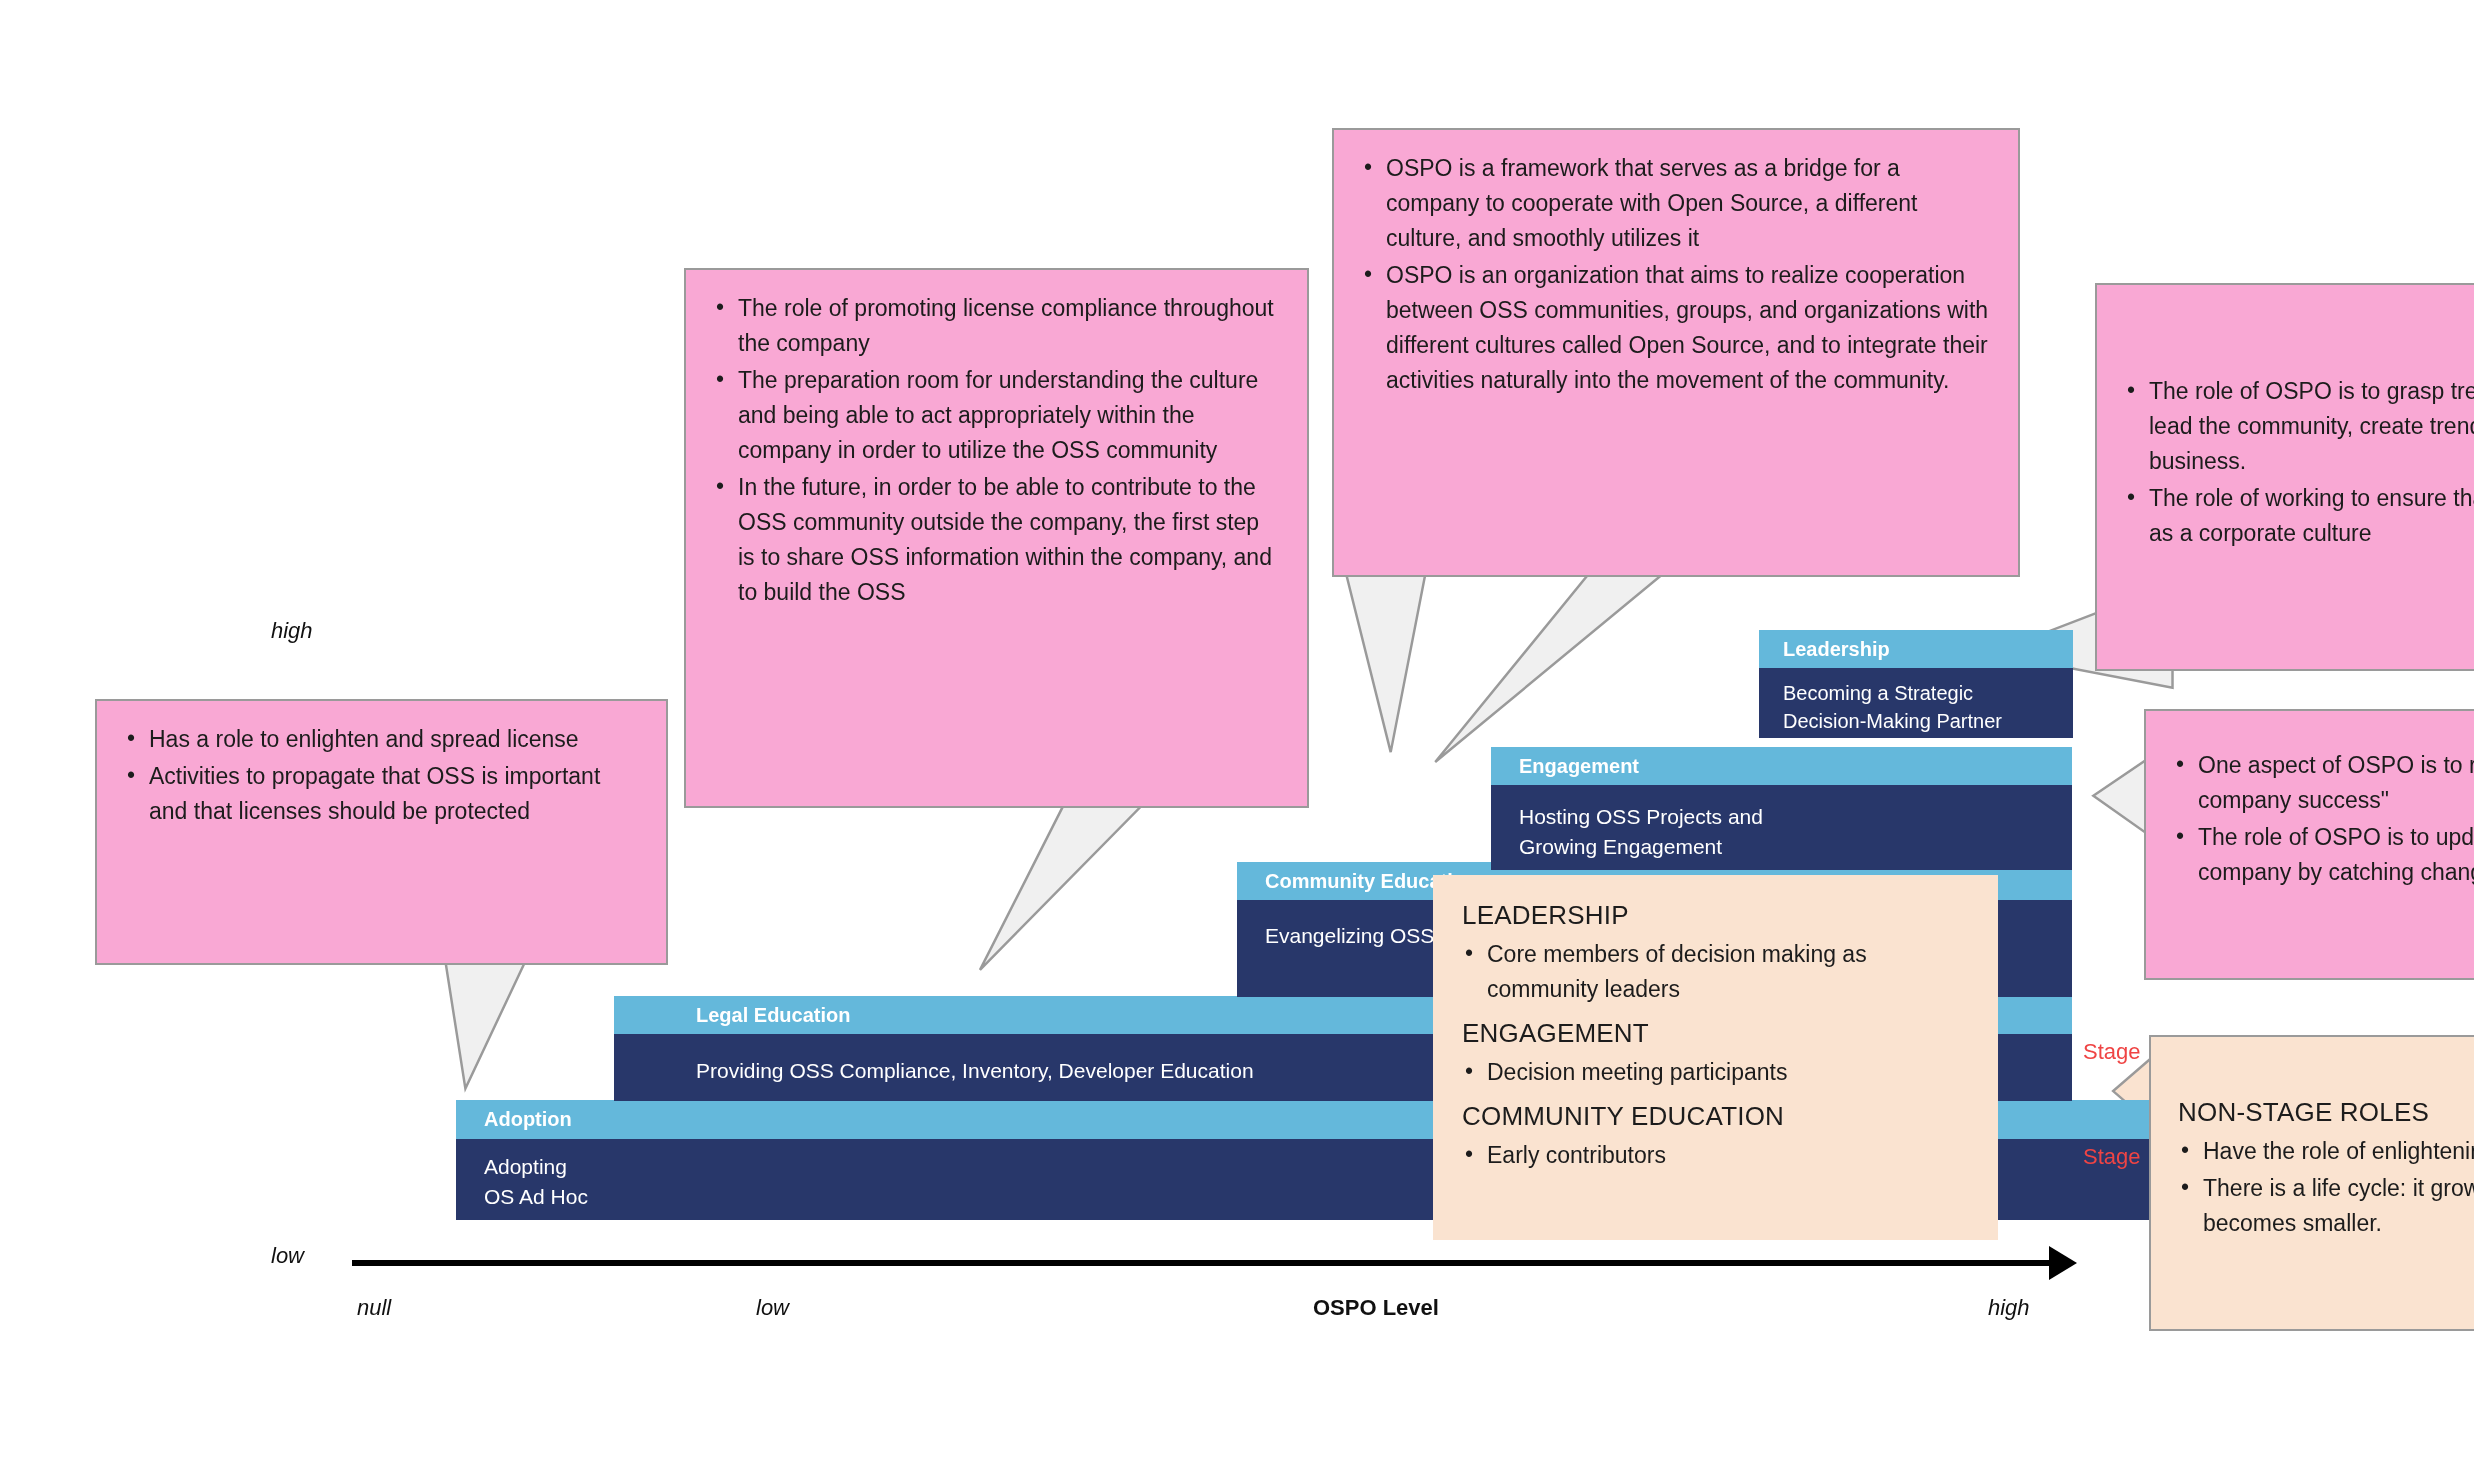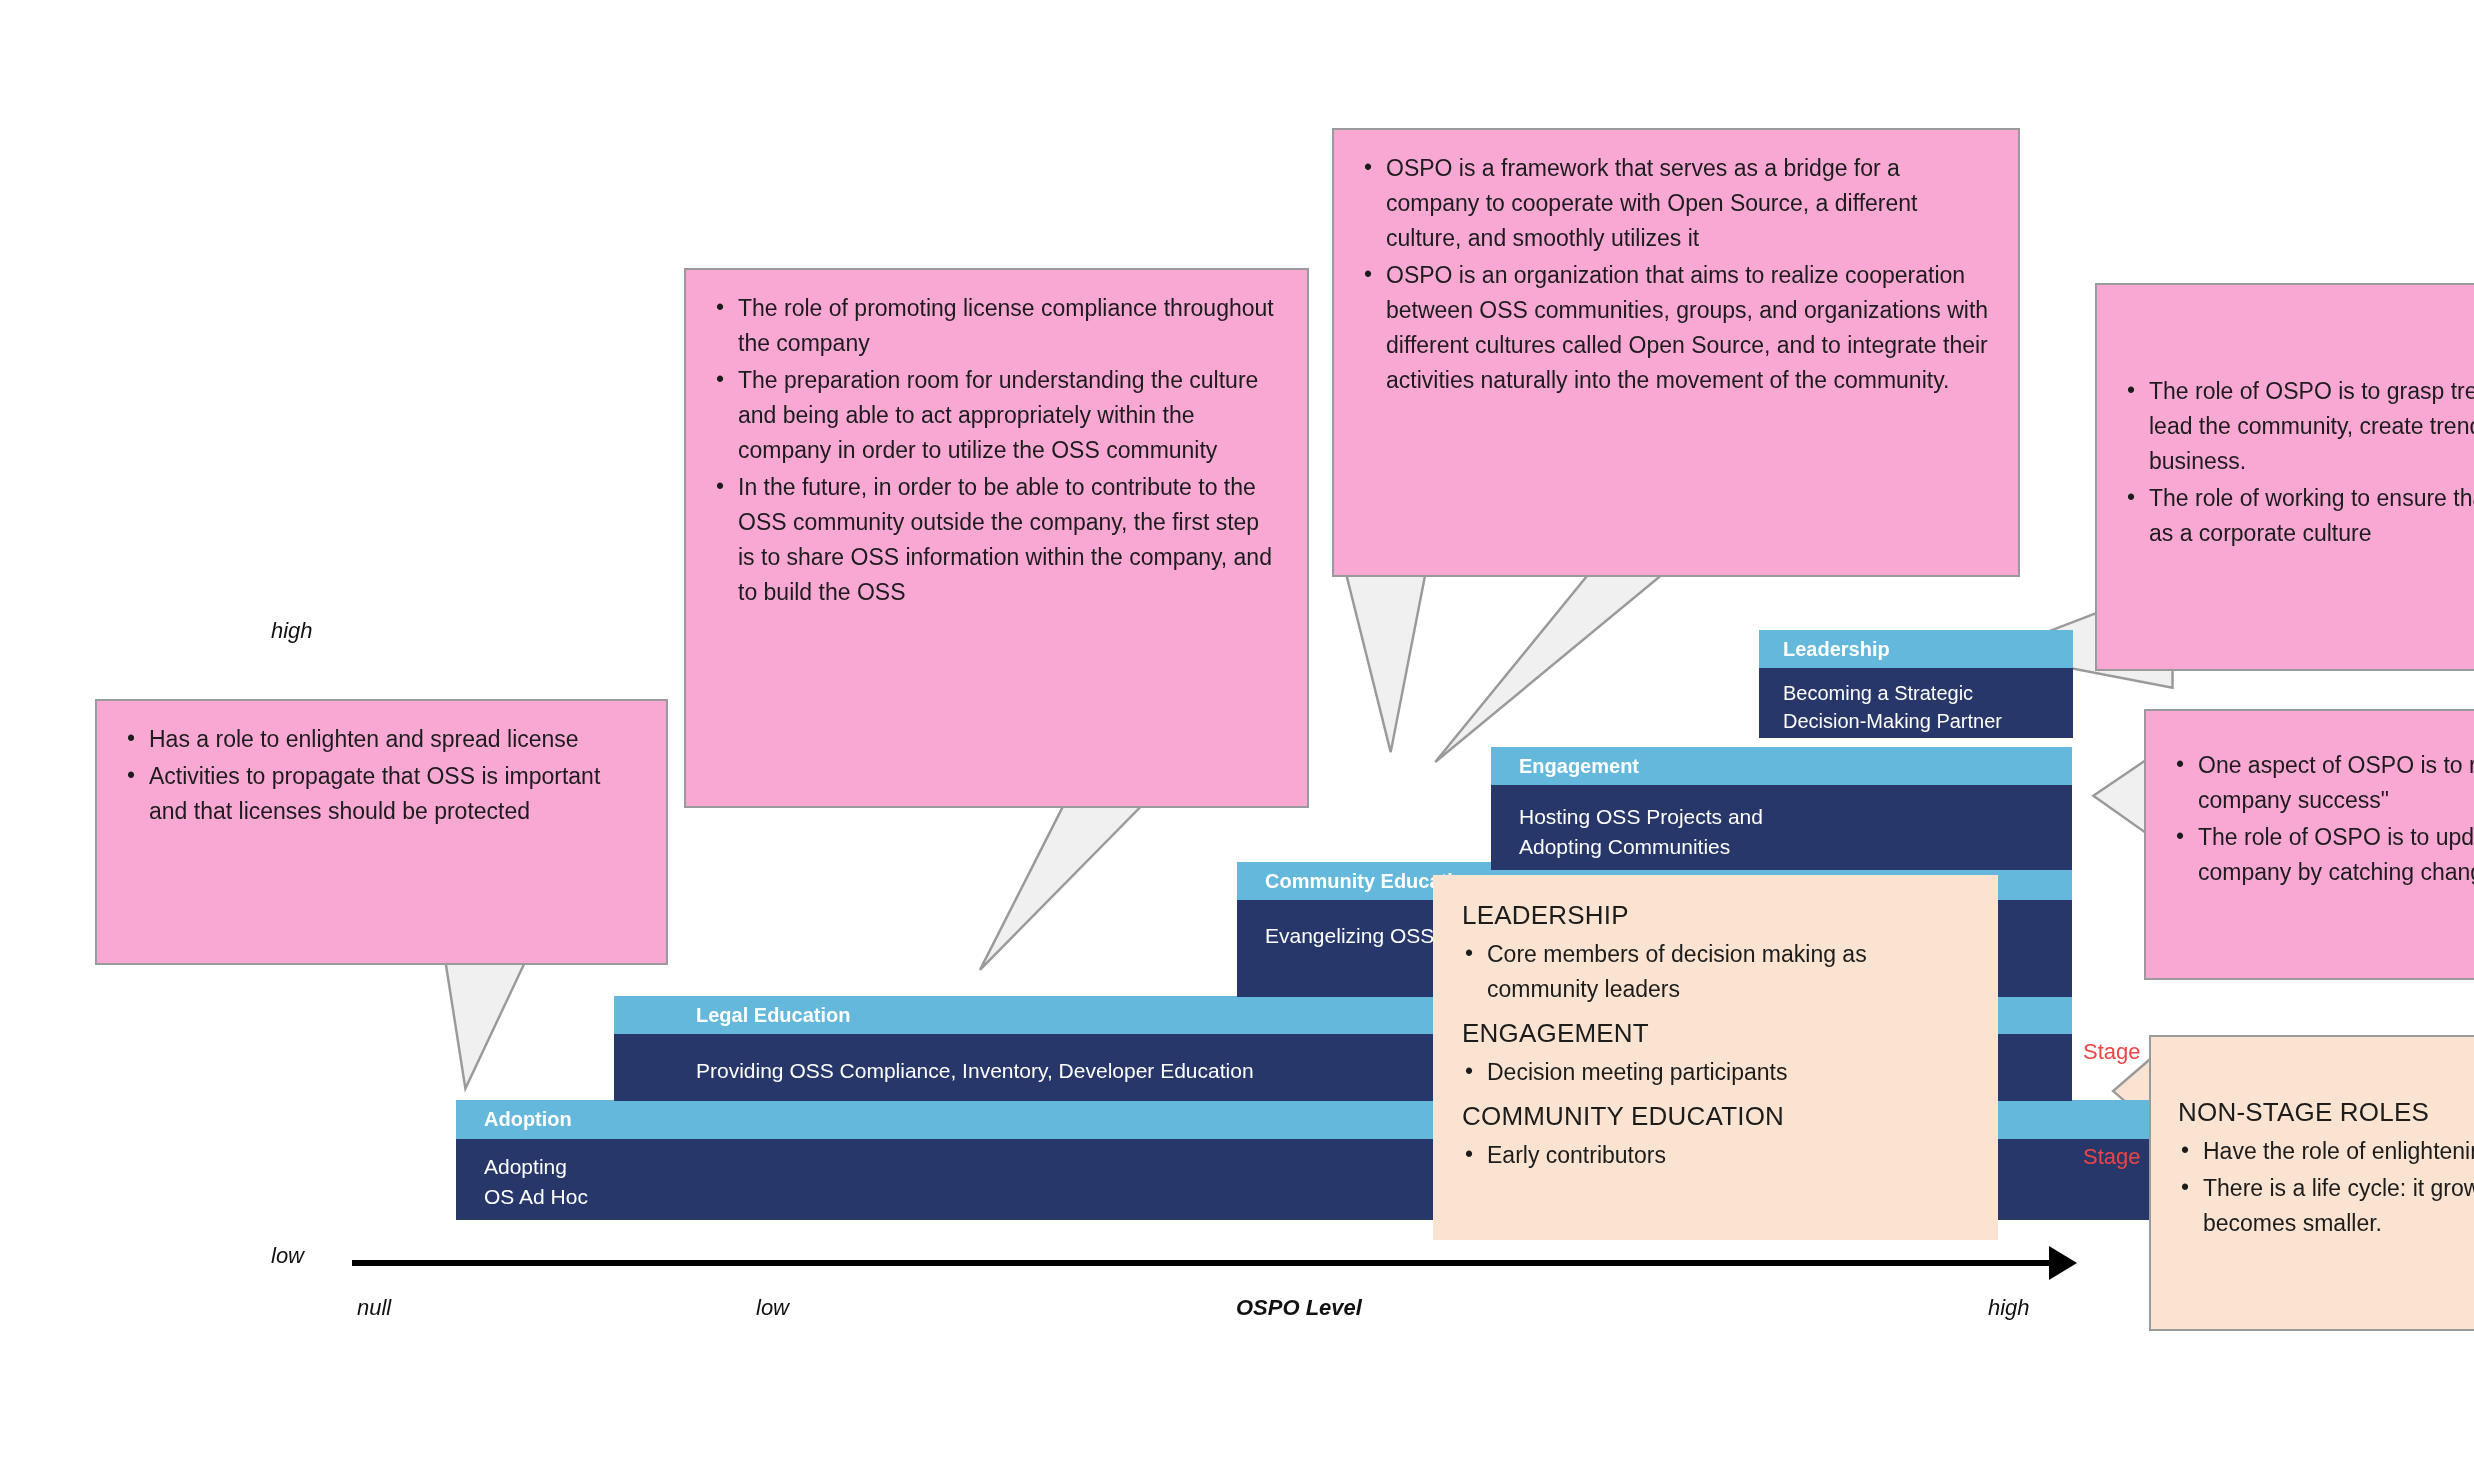--- a/index.html
+++ b/index.html
@@ -169,41 +169,41 @@
     <div class="cap" style="height:38px;">Community Education</div>
     <div class="body" style="height:97px; padding-top:21px;">
       <div>Evangelizing OSS</div>
     </div>
   </div>
 
   <div class="bar" style="left:1491px; top:747px; width:581px; height:116px;">
     <div class="cap" style="height:38px;">Engagement</div>
     <div class="body" style="height:85px; padding-top:17px;">
       <div>Hosting OSS Projects and</div>
-      <div>Adopting Communities</div>
+      <div>Growing Engagement</div>
     </div>
   </div>
 
   <div class="bar" style="left:1759px; top:630px; width:314px; height:119px;">
     <div class="cap" style="height:38px; padding-left:24px;">Leadership</div>
     <div class="body" style="height:70px; padding-top:11px; padding-left:24px; font-size:20px;">
       <div>Becoming a Strategic</div>
       <div>Decision-Making Partner</div>
     </div>
   </div>
 
   <div class="axis-line" style="left:352px; top:1260px; width:1703px;"></div>
   <div class="axis-arrow" style="left:2049px; top:1246px;"></div>
 
   <div class="axis-label" style="left:271px; top:618px;">high</div>
   <div class="axis-label" style="left:271px; top:1243px;">low</div>
 
   <div class="axis-label" style="left:357px; top:1295px;">null</div>
   <div class="axis-label" style="left:756px; top:1295px;">low</div>
-  <div class="axis-title" style="left:1236px; top:1295px;font-style:italic;">OSPO Level</div>
+  <div class="axis-title" style="left:1313px; top:1295px;">OSPO Level</div>
   <div class="axis-label" style="left:1988px; top:1295px;">high</div>
 
   <div class="stage-label" style="left:2083px; top:1039px;">Stage</div>
   <div class="stage-label" style="left:2083px; top:1144px;">Stage</div>
 
   <div class="callout" style="left:95px; top:699px; width:573px; height:266px;">
     <ul>
       <li>Has a role to enlighten and spread license</li>
       <li>Activities to propagate that OSS is important and that licenses should be protected</li>
     </ul>

